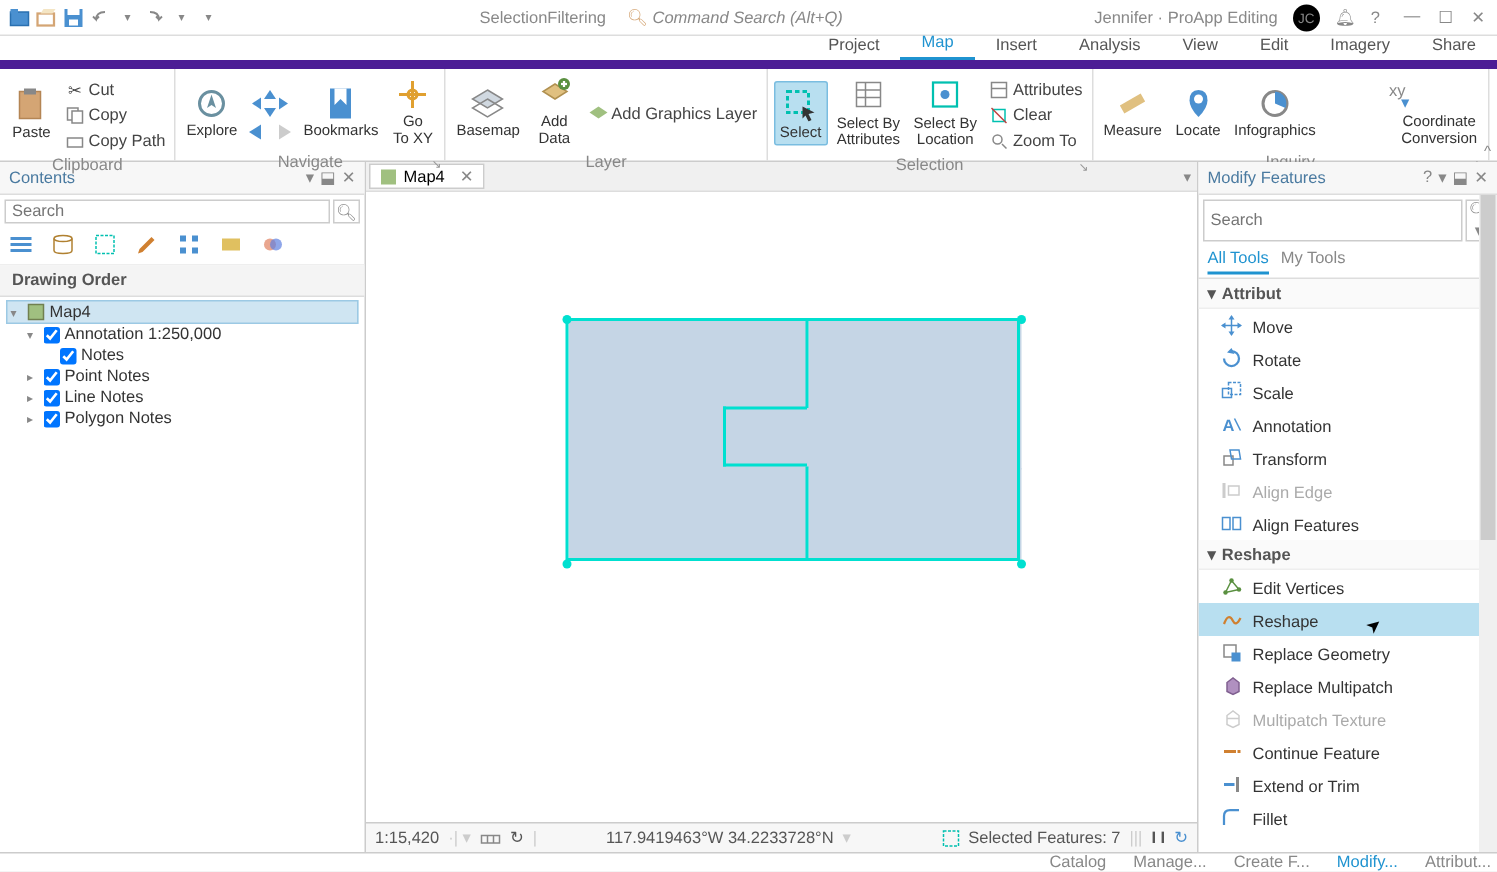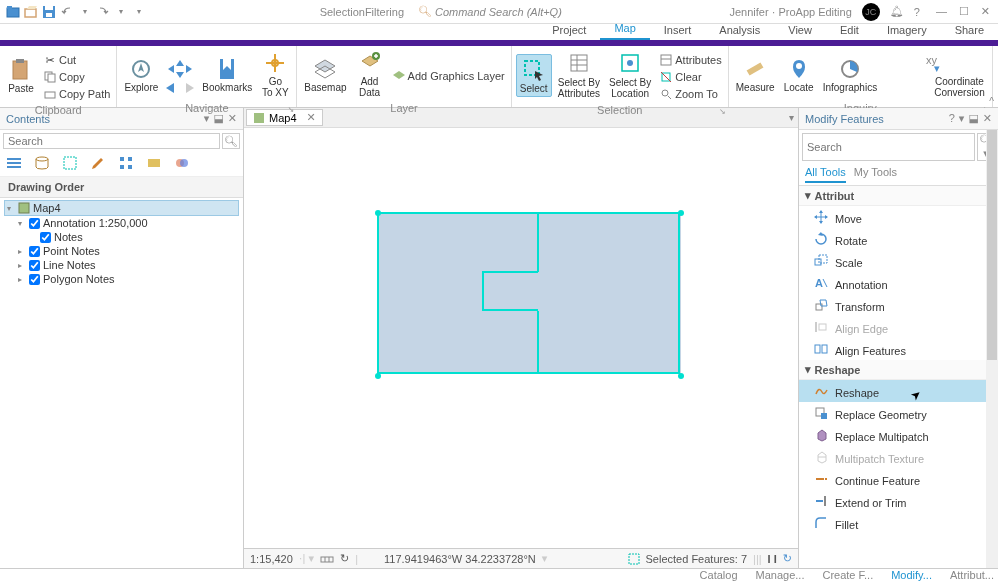--- a/index.html
+++ b/index.html
@@ -557,21 +557,21 @@
       <span class="sep">·| ▾</span>
       <span>
           <svg width="14" height="12">
             <rect x="1" y="4" width="12" height="5" fill="none" stroke="#888"></rect>
             <line x1="5" y1="4" x2="5" y2="9" stroke="#888"></line>
             <line x1="9" y1="4" x2="9" y2="9" stroke="#888"></line>
           </svg>
         </span>
       <span>↻</span>
       <span class="sep">|</span>
-      <span style="margin-left:20px;">117.9419463°W 34.2233728°N</span>
+      <span style="margin-left:40px;">117.9419463°W 34.2233728°N</span>
       <span class="sep">▾</span>
       <span style="margin-left:auto;"></span>
       <span>
           <svg width="12" height="12">
             <rect x="1" y="1" width="10" height="10" fill="none" stroke="#00c0b0" stroke-dasharray="2,1"></rect>
           </svg>
         </span>
       <span>Selected Features: 7</span>
       <span class="sep">|||</span>
       <span><b>I I</b></span>
@@ -669,20 +669,31 @@
               </svg>
             </span>
             <span>Align Features</span>
           </div>
         </div>
       <div class="cat">
           <span>▾</span>
           <span>Reshape</span>
         </div>
       <div id="reshape-tools">
+          <div class="tool-row">
+            <span class="tool-icon">
+              <svg width="14" height="14">
+                <polygon points="3,11 7,3 12,9" fill="none" stroke="#5a9040"></polygon>
+                <circle cx="3" cy="11" r="1.5" fill="#5a9040"></circle>
+                <circle cx="7" cy="3" r="1.5" fill="#5a9040"></circle>
+                <circle cx="12" cy="9" r="1.5" fill="#5a9040"></circle>
+              </svg>
+            </span>
+            <span>Edit Vertices</span>
+          </div>
           <div class="tool-row highlight">
             <span class="tool-icon">
               <svg width="14" height="14">
                 <path d="M2 10 Q5 2 8 8 Q10 12 13 6" fill="none" stroke="#d08030" stroke-width="1.5"></path>
               </svg>
             </span>
             <span>Reshape</span>
             <span class="cursor-ptr" style="position: relative; left: 26px; top: 3px; transform: rotate(-40deg); display: inline-block;">➤</span>
           </div>
           <div class="tool-row">

